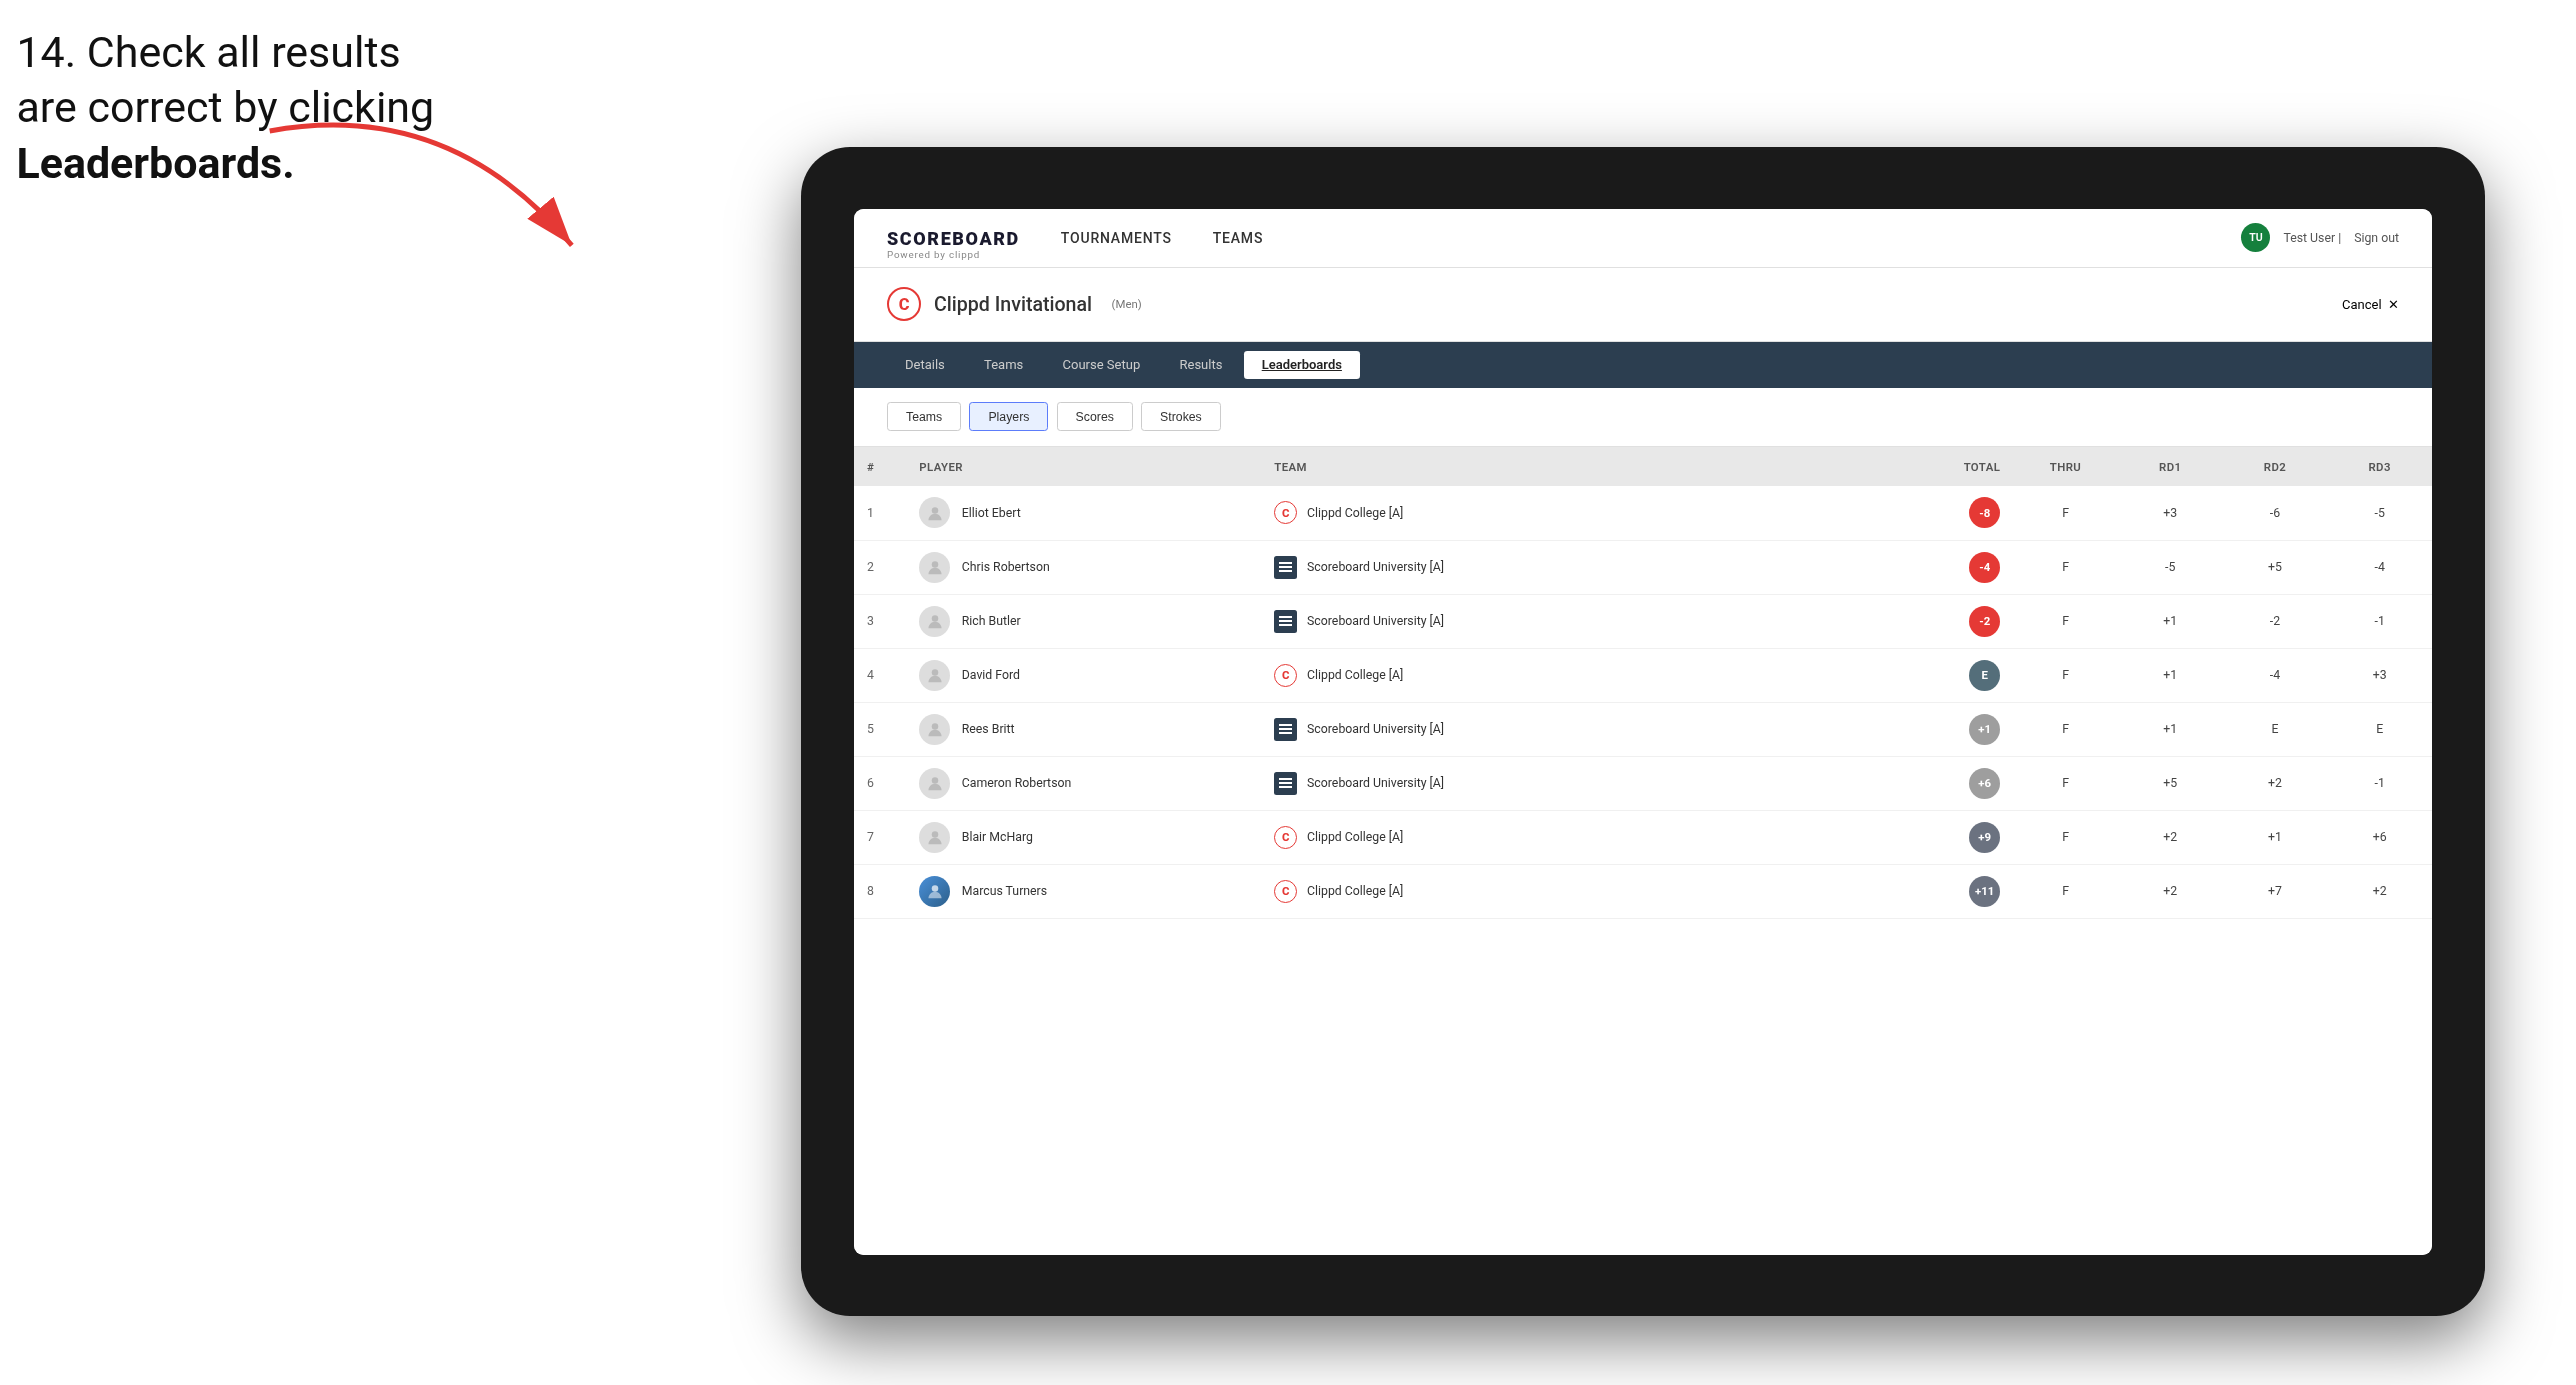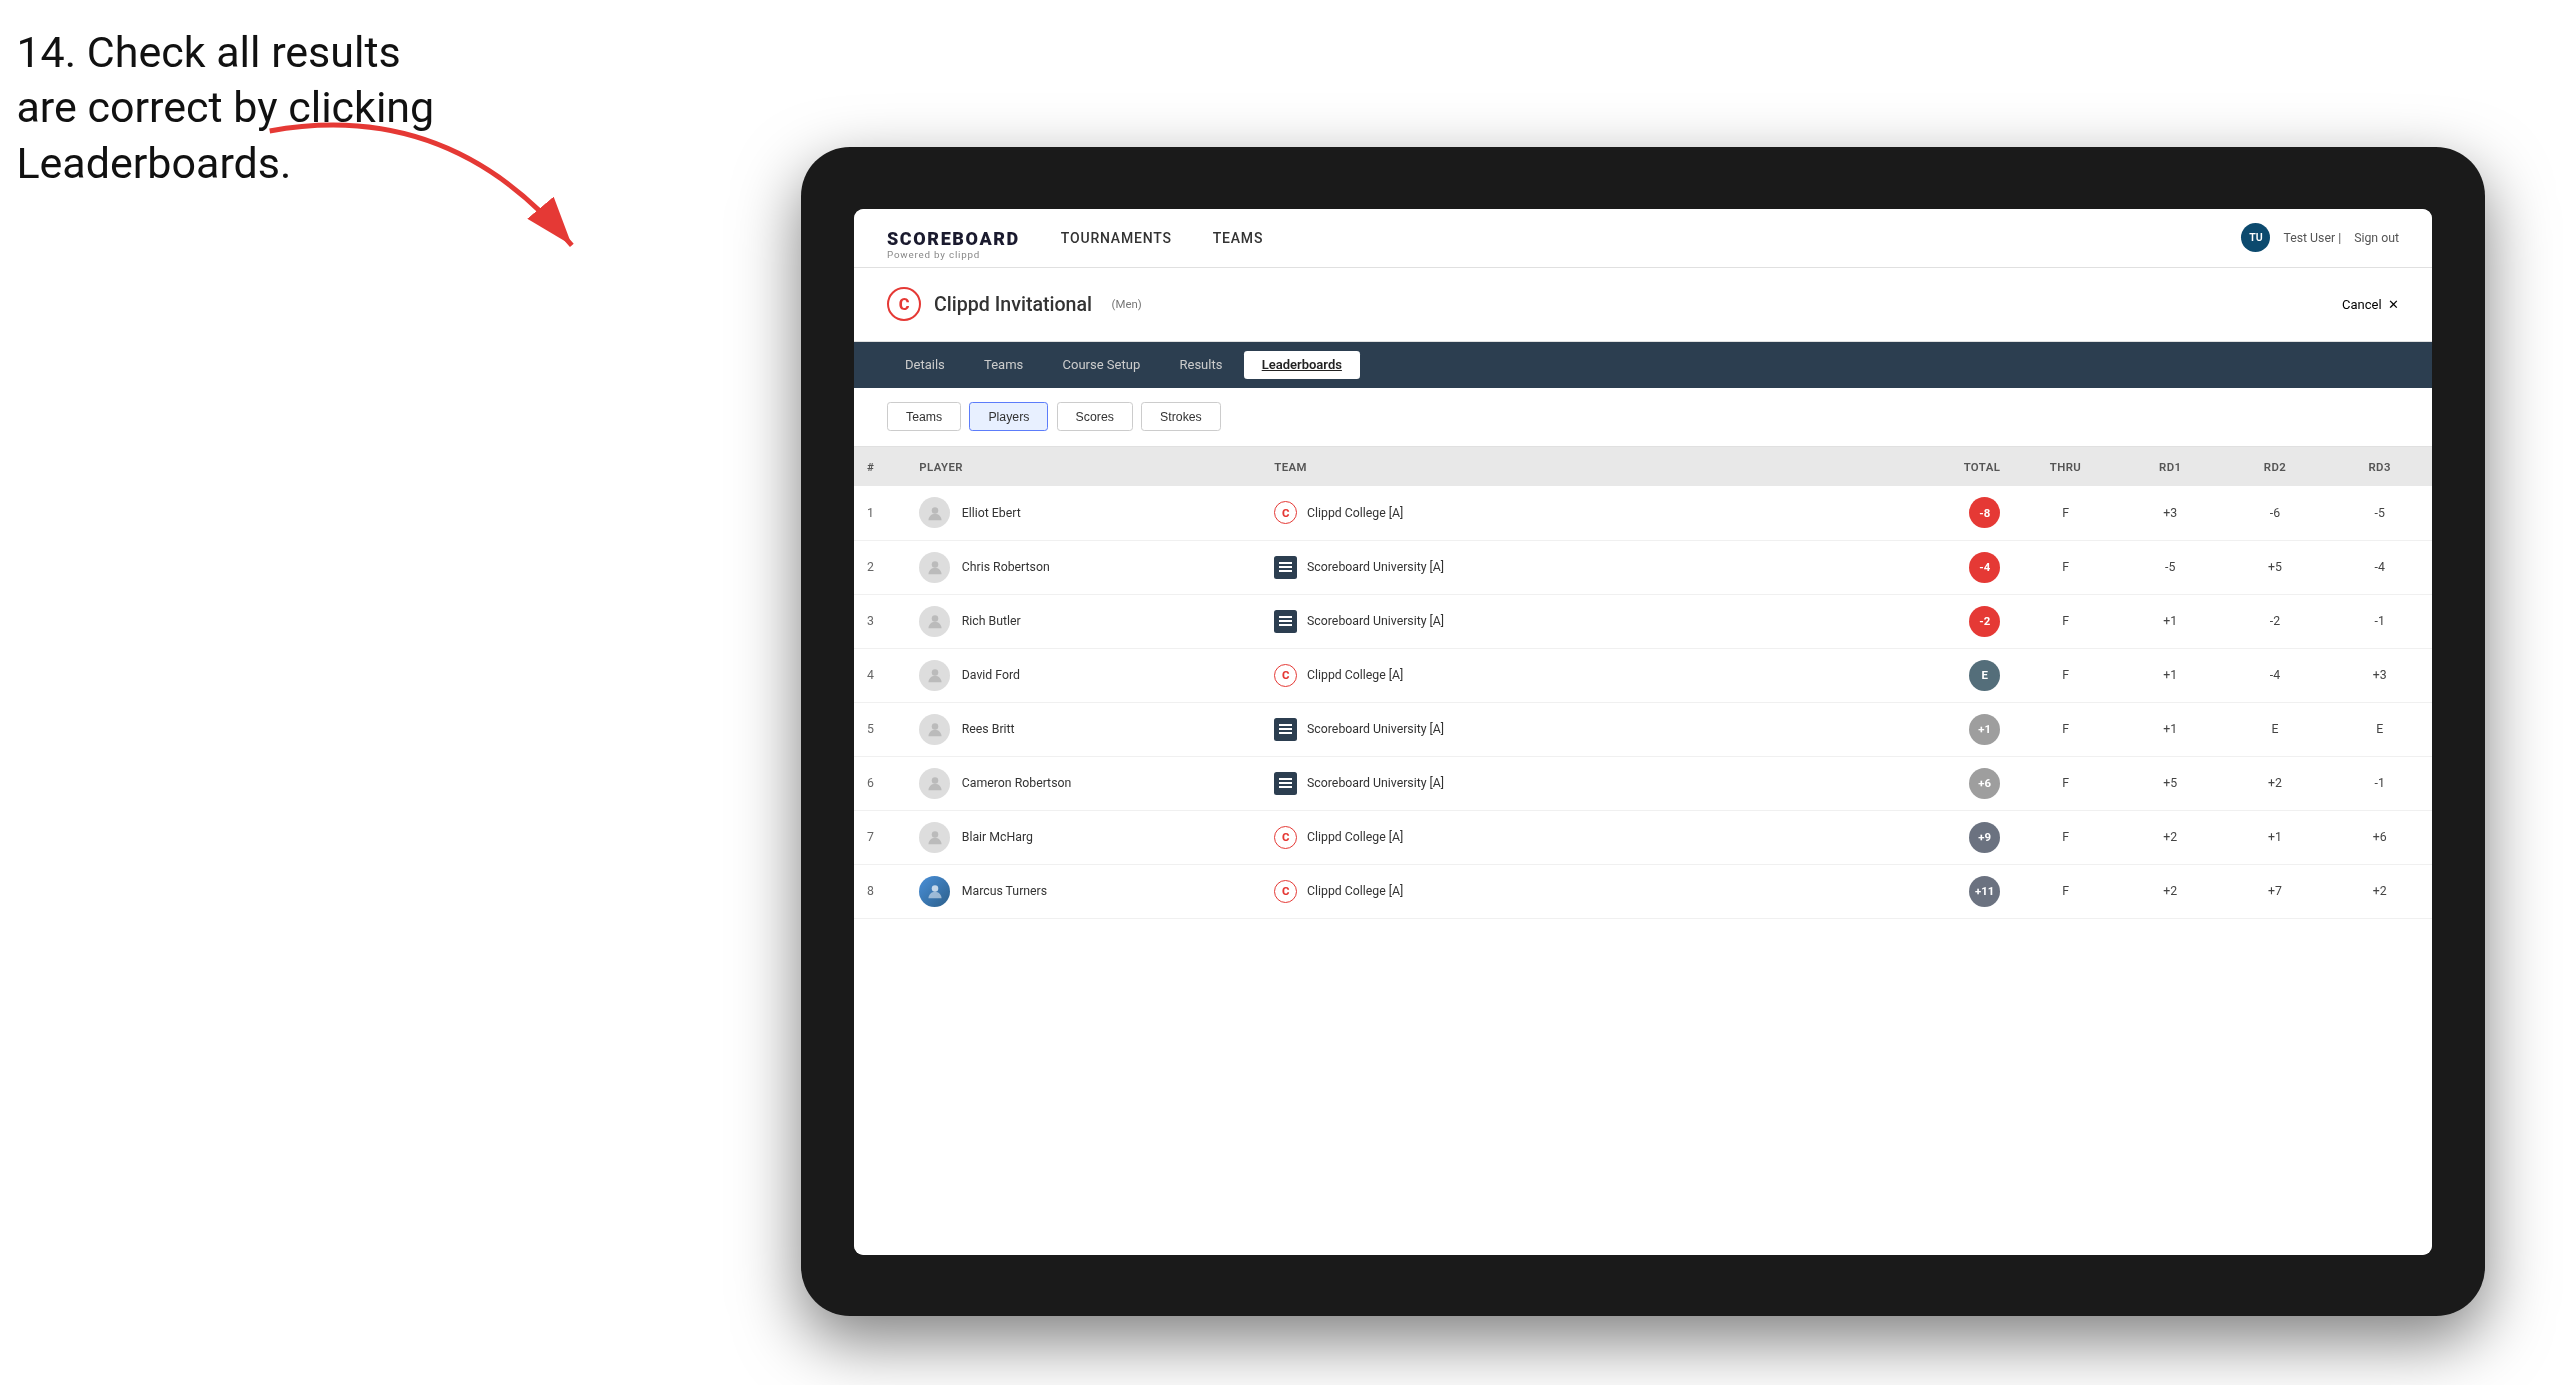--- a/index.html
+++ b/index.html
@@ -15,21 +15,21 @@
     
     .instruction {
       position: absolute;
       top: 24.5px;
       left: 16.4px;
       font-size: 43px;
       line-height: 1.3;
       color: #111;
       max-width: 507px;
     }
-    .instruction strong { font-weight: 400; }
+    .instruction strong { font-weight: 700; }
 
     
     .arrow-svg {
       position: absolute;
       top: 82px;
       left: 204px;
       width: 409px;
       height: 245px;
       pointer-events: none;
     }
@@ -103,21 +103,21 @@
     .nav-right {
       display: flex;
       align-items: center;
       gap: 13px;
       font-size: 12.3px;
       color: #555;
     }
     .user-avatar-small {
       width: 29px;
       height: 29px;
-      background: #0c4a6e;
+      background: #15803d;
       border-radius: 50%;
       display: flex;
       align-items: center;
       justify-content: center;
       color: white;
       font-size: 10.6px;
       font-weight: 600;
     }
     .sign-out {
       color: #555;

